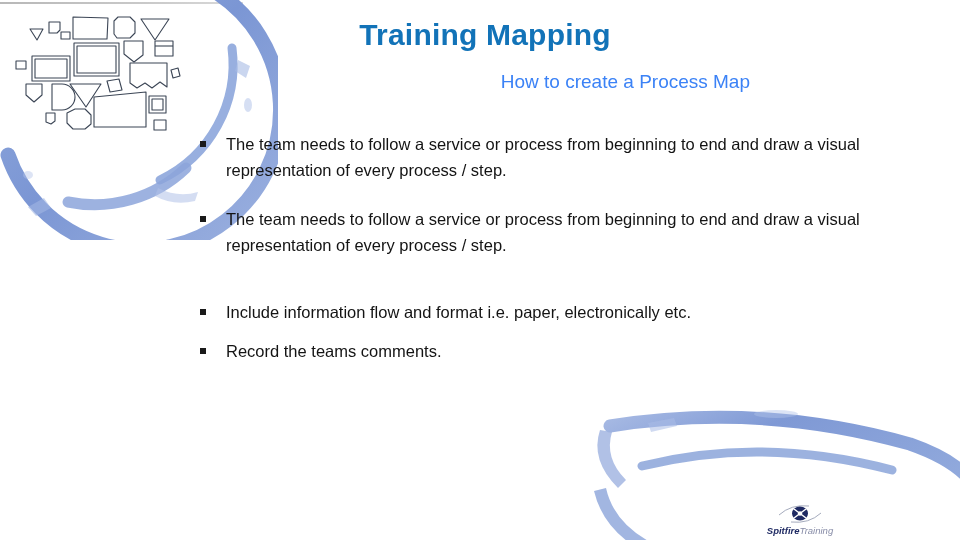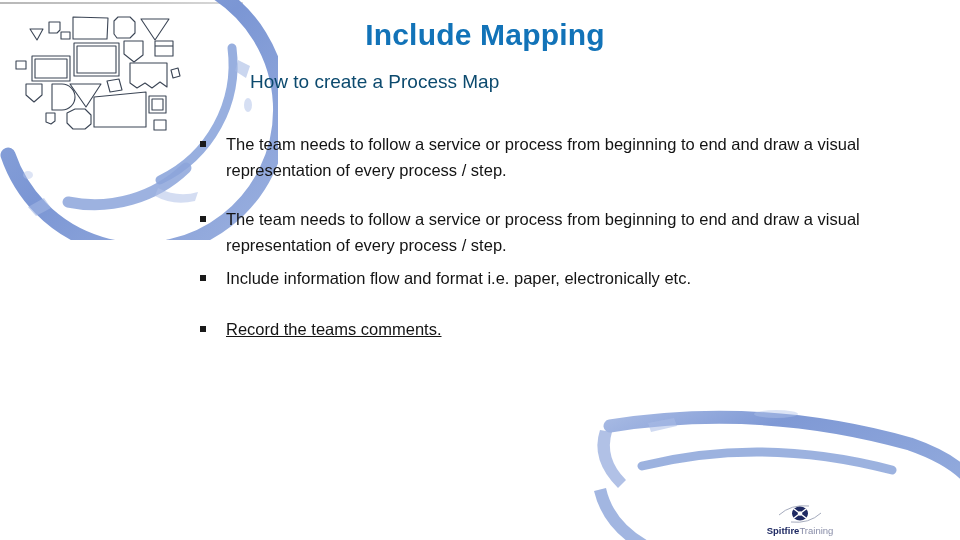--- a/index.html
+++ b/index.html
@@ -64,22 +64,22 @@
     font-weight: bold;
     letter-spacing: .2px;
     line-height: 1.1;
     white-space: nowrap;
   }
   #subtitle {
     position: absolute;
     left: 250px;
     top: 71px;
     width: 500px;
-    text-align: left;
-    color: #0c4a6e;
+    text-align: right;
+    color: #3b82f6;
     font-size: 19px;
     font-weight: normal;
     line-height: 1.2;
     white-space: nowrap;
   }
 
   
   #body-list {
     position: absolute;
     left: 196px;
@@ -109,20 +109,21 @@
   
   #logo-strip {
     position: absolute;
     left: 752px;
     bottom: 4px;
     width: 205px;
     height: 44px;
     display: flex;
     align-items: flex-end;
     gap: 16px;
+    font-style: italic;
   }
   .logo-unit {
     display: flex;
     flex-direction: column;
     align-items: center;
     width: 96px;
   }
   .logo-mark { width: 46px; height: 21px; display: block; }
   .logo-word {
     font-size: 9.5px;
@@ -198,37 +199,37 @@
 
       <path d="M 86 85 l 52 -5 v 35 h -52 z"></path>
       <rect x="141" y="84" width="17" height="17"></rect>
       <rect x="144" y="87" width="11" height="11"></rect>
       <path d="M 146 108 h 12 v 10 h -12 z"></path>
       <path d="M 38 101 h 9 v 8 l -4 3 l -5 -2 z"></path>
       <path d="M 59 101 l 8 -4 h 10 l 6 6 v 9 l -6 5 h -12 l -6 -6 z"></path>
     </g>
   </svg>
 
-  <div id="title">Include Mapping</div>
+  <div id="title">Training Mapping</div>
   <div id="subtitle">How to create a Process Map</div>
 
   <ul id="body-list">
     <li class="bullet-row" style="margin-top:0;">
       <span class="bullet-marker"></span>
       <span class="bullet-text">The team needs to follow a service or process from beginning to end and draw a visual representation of every process / step.</span>
     </li>
     <li class="bullet-row" style="margin-top:24px;">
       <span class="bullet-marker"></span>
       <span class="bullet-text">The team needs to follow a service or process from beginning to end and draw a visual representation of every process / step.</span>
     </li>
-    <li class="bullet-row" style="margin-top:8px;">
+    <li class="bullet-row" style="margin-top:42px;">
       <span class="bullet-marker"></span>
       <span class="bullet-text">Include information flow and format i.e. paper, electronically etc.</span>
     </li>
-    <li class="bullet-row" style="margin-top:25px;text-decoration:underline;">
+    <li class="bullet-row" style="margin-top:13px;">
       <span class="bullet-marker"></span>
       <span class="bullet-text">Record the teams comments.</span>
     </li>
   </ul>
 
   <svg id="deco-bottomright" viewBox="0 0 420 210" xmlns="http://www.w3.org/2000/svg">
     <defs>
       <linearGradient id="bg2" x1="0" y1="0" x2="1" y2="0.6">
         <stop offset="0%" stop-color="#a6b9e3"></stop>
         <stop offset="35%" stop-color="#7f99d5"></stop>

